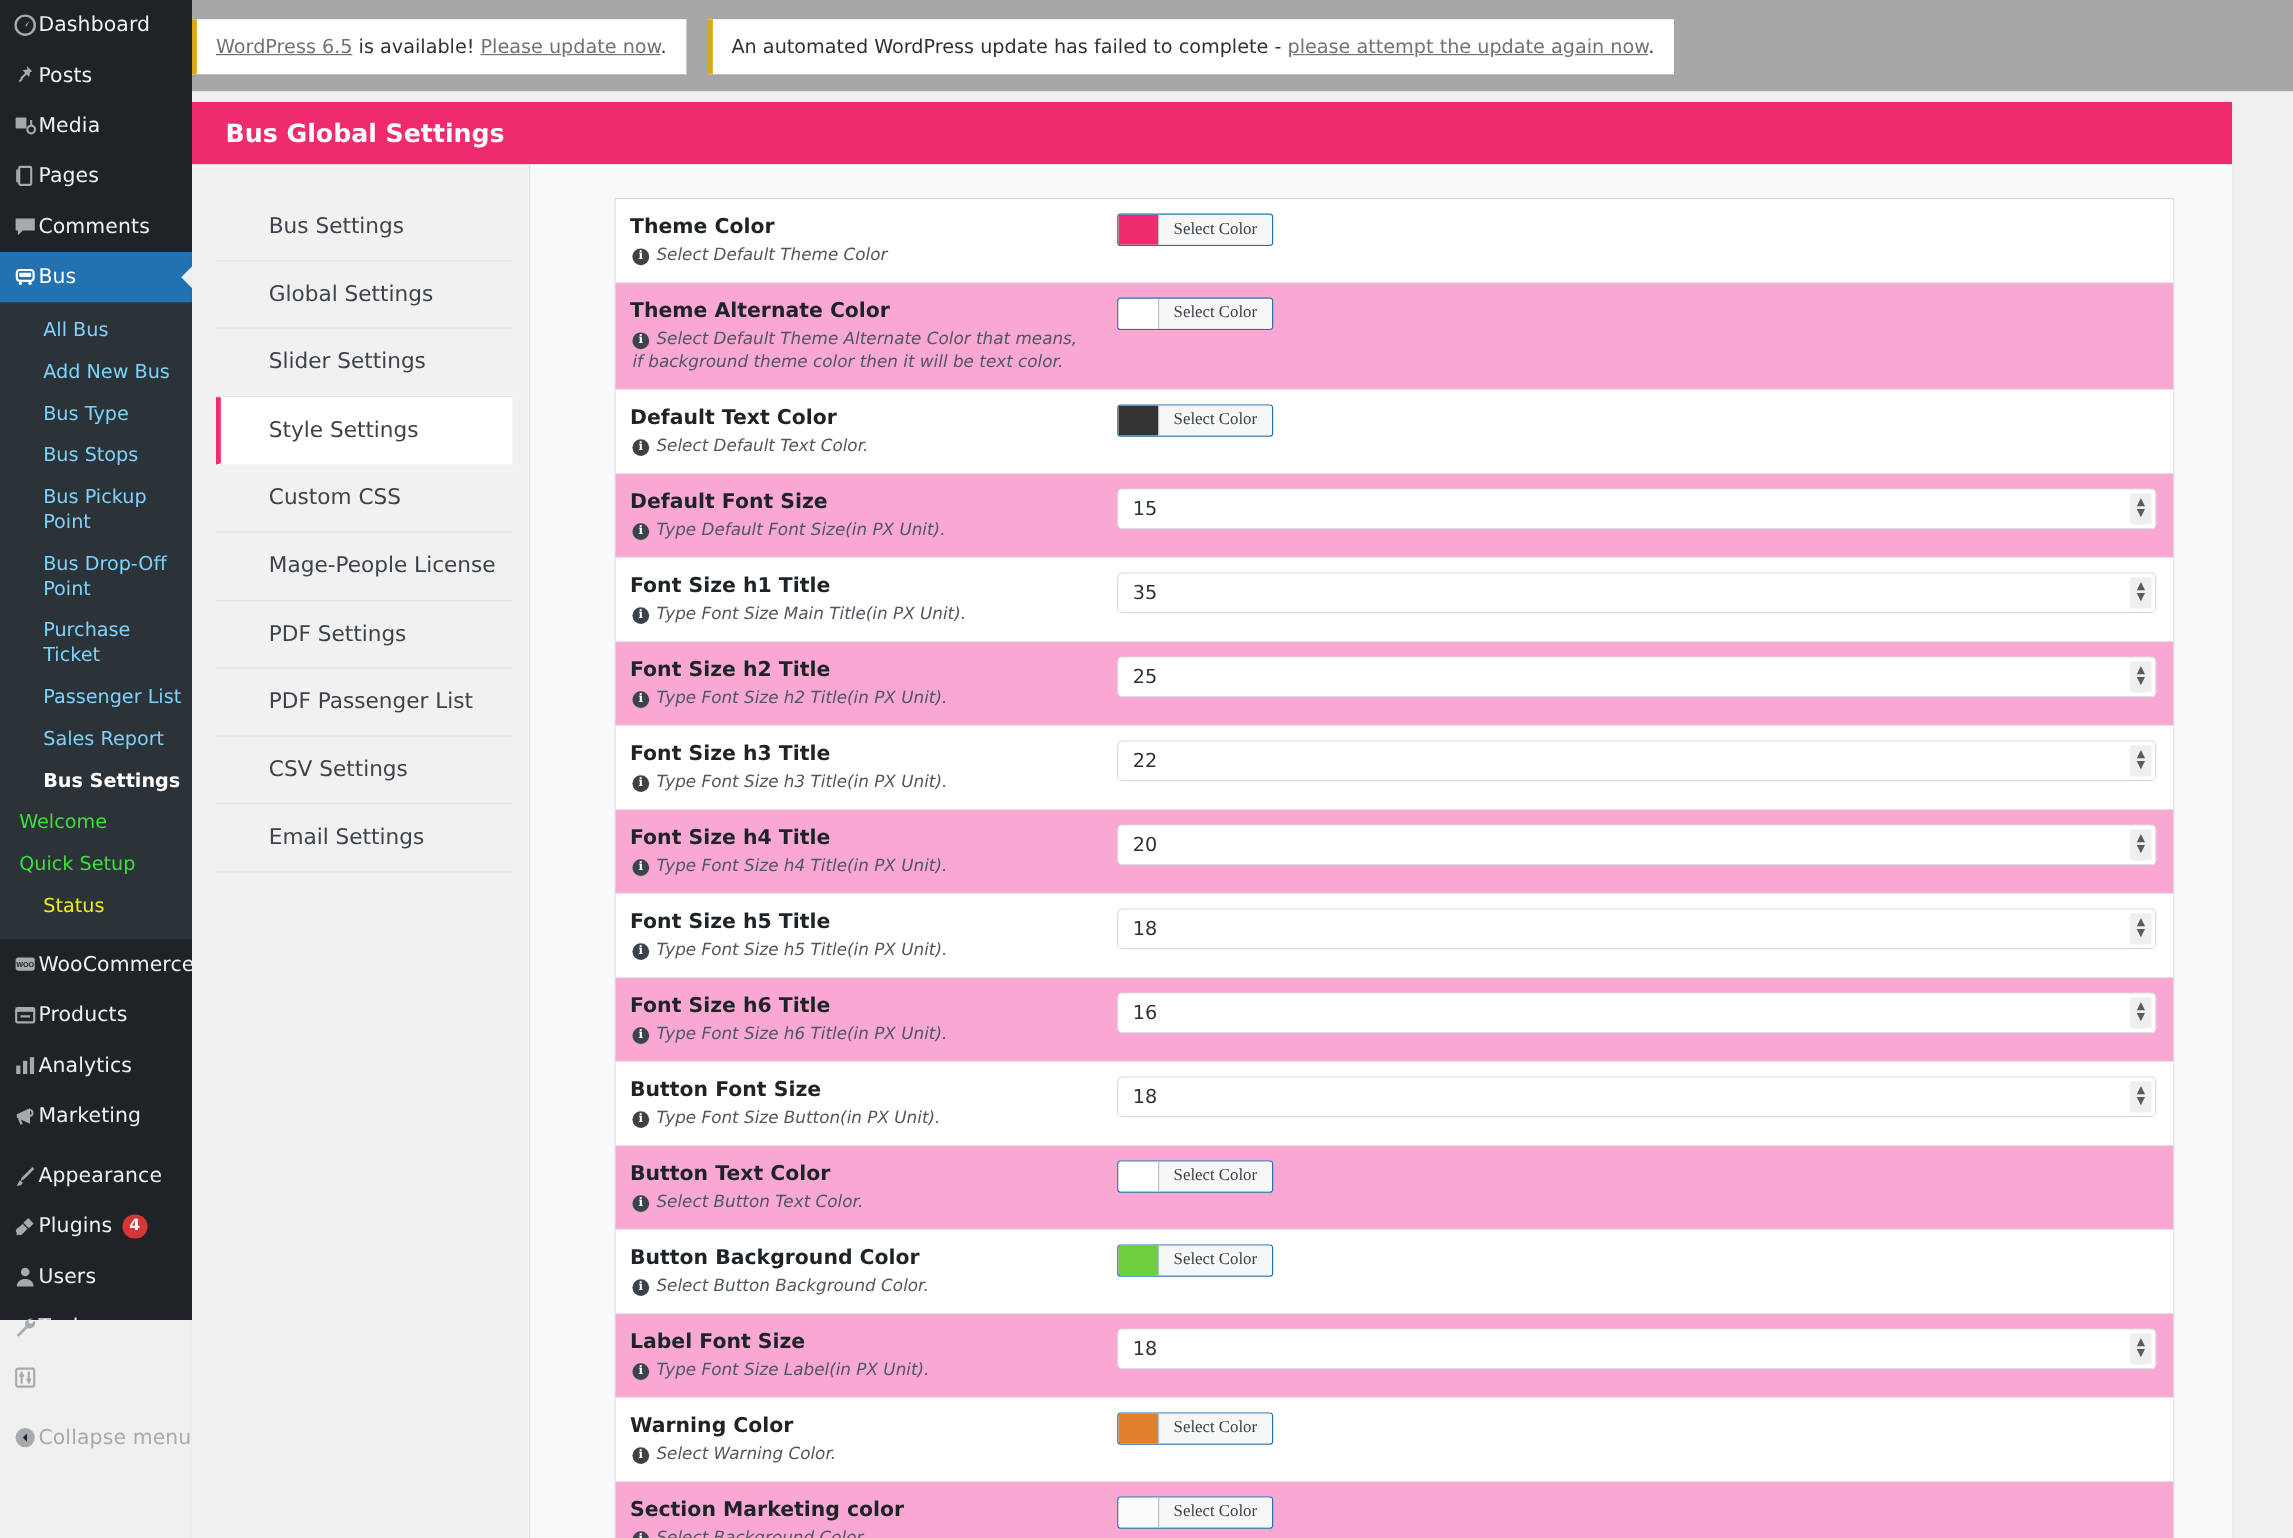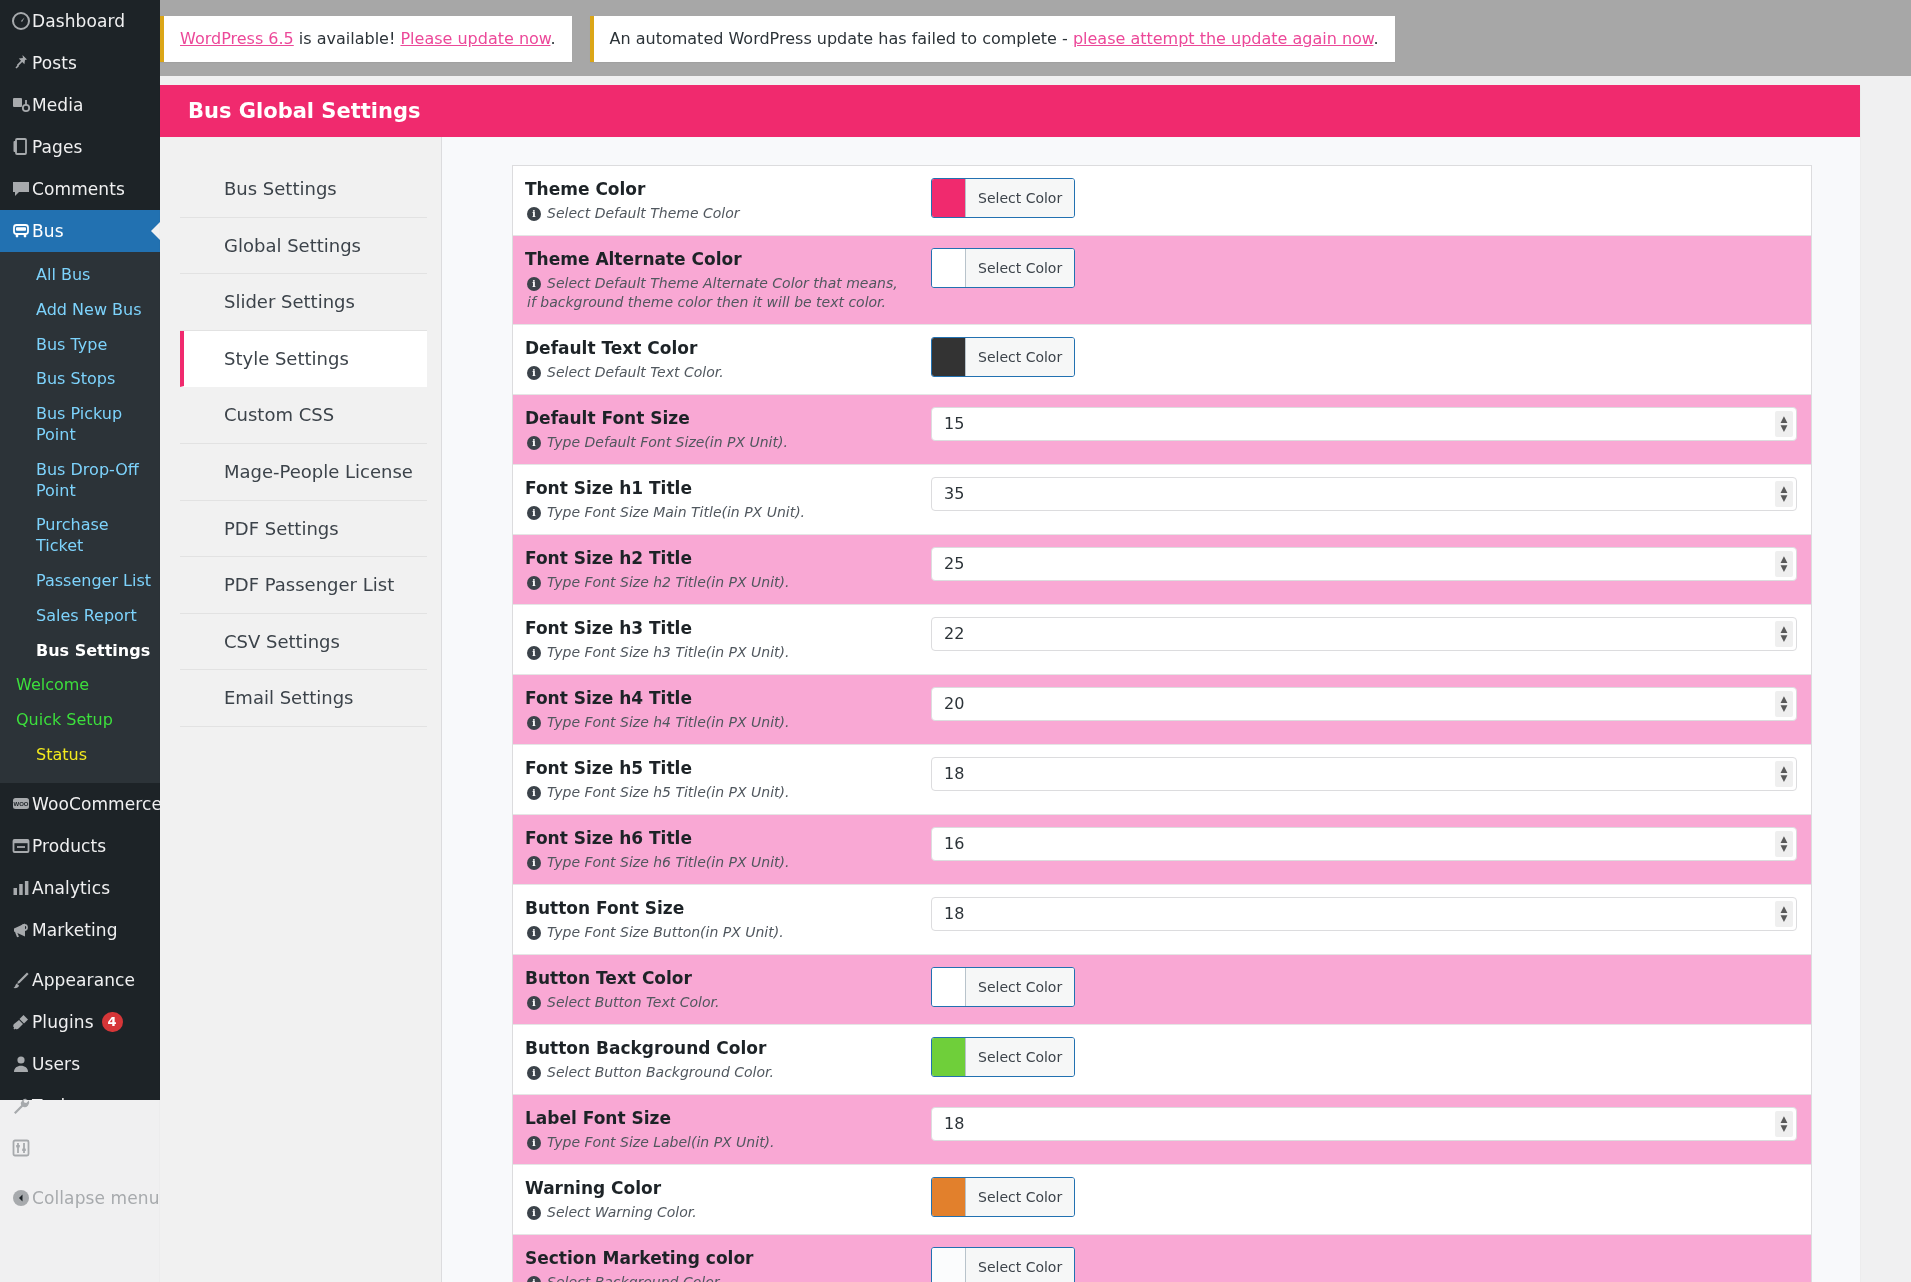--- a/index.html
+++ b/index.html
@@ -72,21 +72,21 @@
   .notice {
     background:#fff;
     border-left: 4px solid #dba617;
     box-shadow: 0 1px 1px rgba(0,0,0,.04);
     padding: 12px 16px;
     font-size: 16px;
     color:#2c3338;
     line-height:1.4;
     white-space: nowrap;
   }
-  .notice a { color:#ec4899; }
+  .notice a { color:#737373; }
 
   
   .panel {
     position:absolute; left:160px; top:85px;
     width: 1700px;
     background:#f8f9fb;
     box-shadow: 0 1px 2px rgba(0,0,0,.05);
   }
   .panel-head {
     background:#f02a6e;
@@ -157,22 +157,23 @@
     font-size:10px; font-weight:bold; font-style:normal;
     text-align:center; line-height:14px;
     margin-right:6px; vertical-align:1px;
     font-family:"DejaVu Serif", serif;
   }
 
   
   .colorbtn {
     display:inline-flex; align-items:stretch;
     border:1px solid #2271b1; border-radius:3px;
-    height:40px; background:#f6f7f7; overflow:hidden;
+    height:27px; background:#f6f7f7; overflow:hidden;
     cursor:pointer;
+    font-family:Liberation Serif, serif;
   }
   .colorbtn .swatch { width:33px; }
   .colorbtn .cb-label {
     display:flex; align-items:center;
     padding: 0 12px;
     font-size:14px; color:#3c434a;
     border-left:1px solid #b8c3cb;
     background:#f6f7f7;
     white-space:nowrap;
   }

